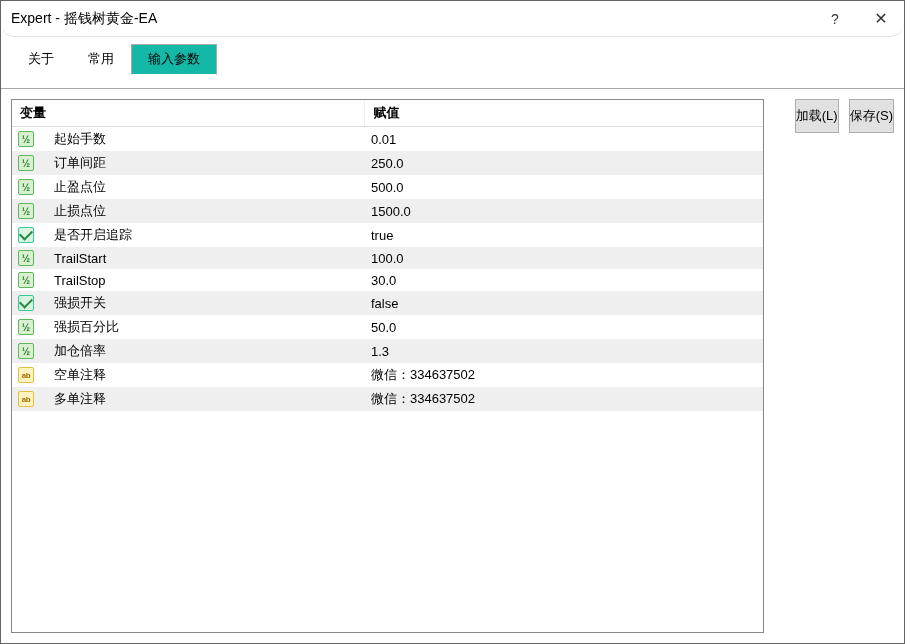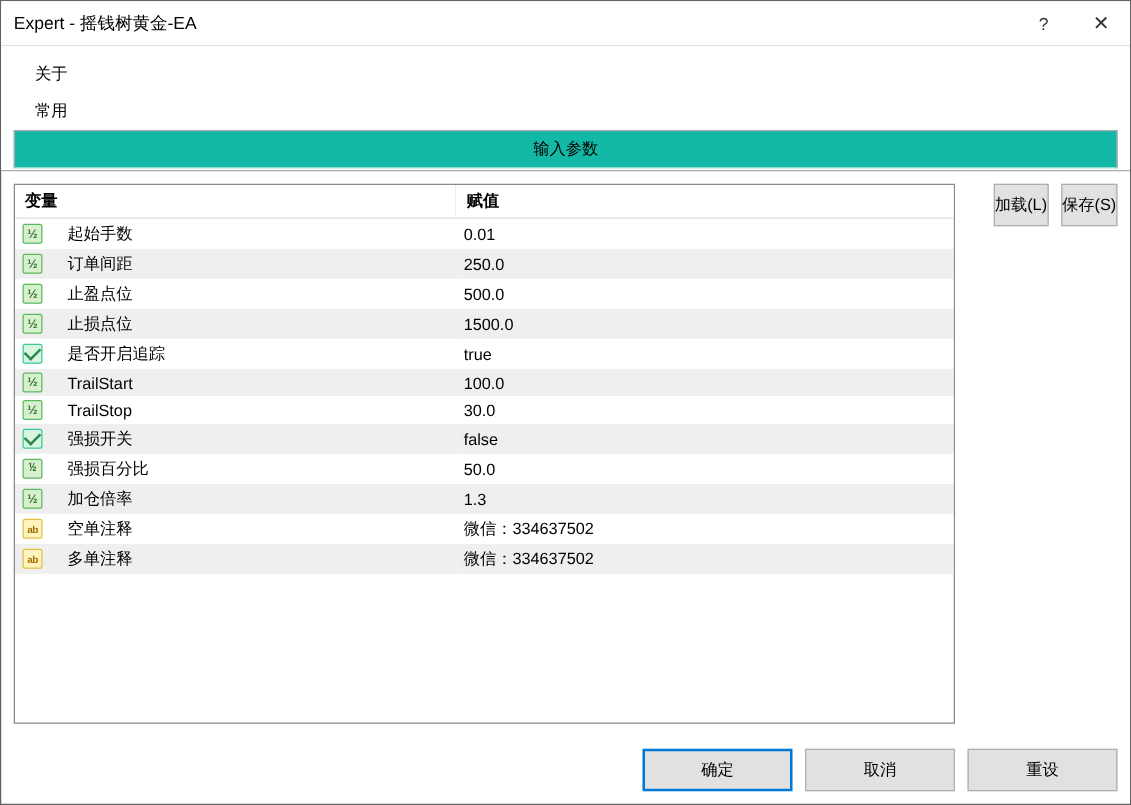--- a/index.html
+++ b/index.html
@@ -20,20 +20,21 @@
       flex-direction: column;
       background: #fff;
     }
     .titlebar {
       height: 36px;
       display: flex;
       align-items: center;
       padding: 0 0 0 10px;
       background: #fff;
       border-bottom: 1px solid #e0e0e0;
+      border-radius: 14px;
     }
     .titlebar .title {
       flex: 1;
       font-size: 14px;
     }
     .titlebar .controls {
       display: flex;
       height: 100%;
     }
     .titlebar .ctrl {
@@ -41,24 +42,23 @@
       display: flex;
       align-items: center;
       justify-content: center;
       font-size: 14px;
       color: #333;
       cursor: default;
     }
     .titlebar .ctrl.close { font-size: 16px; }
     .tabs {
       display: flex;
-      padding: 6px 10px 2px 10px;
+      padding: 6px 10px 14px 10px;
       border-bottom: 1px solid #aaa;
       background: #fff;
-      flex-direction: column;
     }
     .tab {
       padding: 5px 16px 6px 16px;
       font-size: 13px;
       cursor: default;
       border: 1px solid transparent;
       border-bottom: none;
       position: relative;
       top: 1px;
     }
@@ -283,21 +283,21 @@
               <tr class="row-odd">
                 <td style="width: 47%; text-align: center;">
                   <div class="cell-var">
                     <span class="icon icon-bool"></span>
                     <span>强损开关</span>
                   </div>
                 </td>
                 <td style="width: 53%;">false</td>
               </tr>
               <tr class="row-even">
-                <td style="width: 47%; font-family: Liberation Mono, monospace;">
+                <td style="width: 47%;">
                   <div class="cell-var">
                     <span class="icon icon-double"></span>
                     <span>强损百分比</span>
                   </div>
                 </td>
                 <td style="width: 53%;">50.0</td>
               </tr>
               <tr class="row-odd">
                 <td style="width: 47%;">
                   <div class="cell-var">
@@ -329,18 +329,13 @@
           </table>
       </div>
     </div>
 
     <div class="side-buttons">
       <button class="btn">加载(L)</button>
       <button class="btn">保存(S)</button>
     </div>
   </div>
 
-  <div class="footer">
-    <button class="btn primary">确定</button>
-    <button class="btn">取消</button>
-    <button class="btn">重设</button>
-  </div>
 </div>
 
 </body></html>

